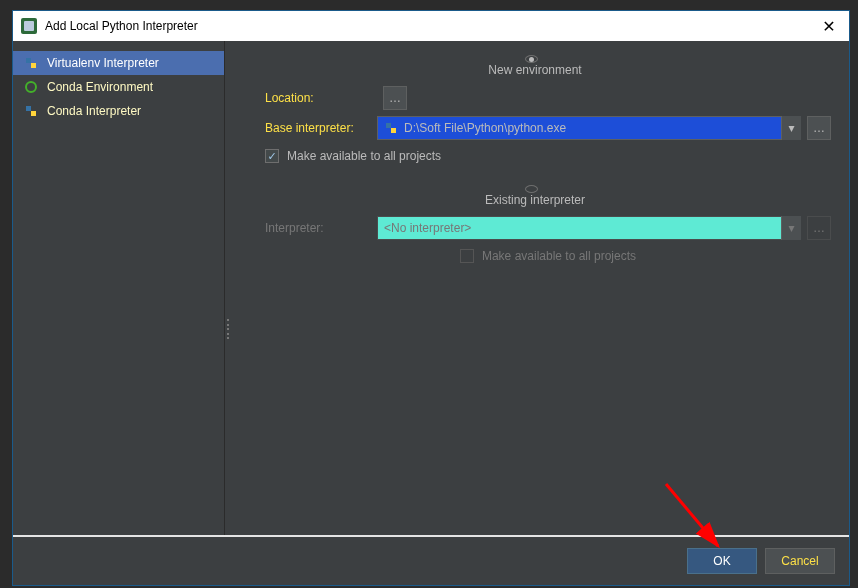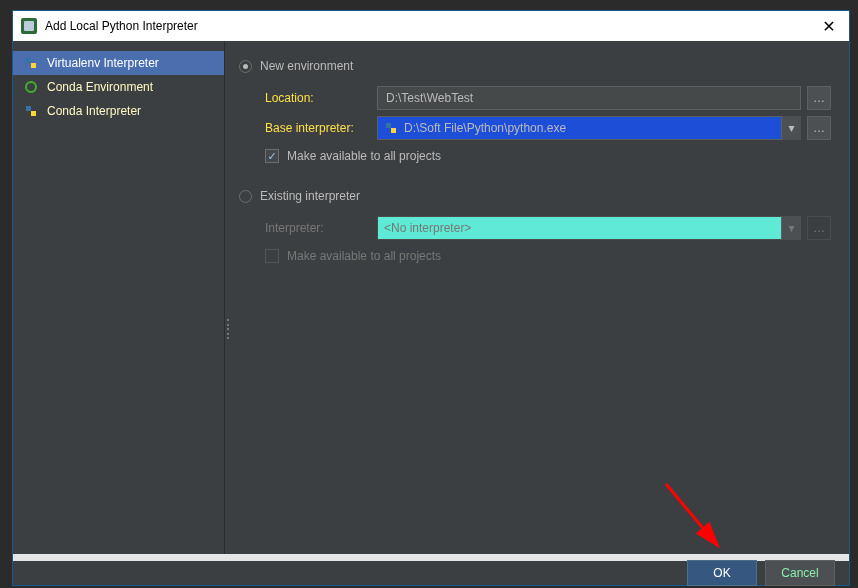--- a/index.html
+++ b/index.html
@@ -32,21 +32,21 @@
   display: flex; align-items: center; height: 24px; padding: 0 10px;
   cursor: pointer; color: #fef9c3;
 }
 .sidebar-item.selected { background: #4b6eaf; color: #ffffff; }
 .sidebar-item .si-icon { width: 16px; height: 16px; margin-right: 8px; display: flex; align-items: center; justify-content: center; }
 
 .main {
   flex: 1; padding: 14px 18px 10px 14px; position: relative;
 }
 
-.radio-row { display: flex; align-items: center; height: 22px; margin-bottom: 8px; }
+.radio-row { display: flex; align-items: center; height: 22px; margin-bottom: 8px; flex-direction: column; }
 .radio {
   width: 13px; height: 13px; border-radius: 50%; border: 1px solid #6e6e6e;
   margin-right: 8px; display: flex; align-items: center; justify-content: center;
 }
 .radio.checked::after { content: ""; width: 5px; height: 5px; border-radius: 50%; background: #bbbbbb; }
 
 .form-row { display: flex; align-items: center; height: 26px; margin: 4px 0 4px 26px; }
 .form-label { width: 112px; color: #fde047; }
 .text-input {
   flex: 1; height: 24px; background: #45494a; border: 1px solid #5e6060;
@@ -56,21 +56,21 @@
   flex: 1; height: 24px; background: #1d4ed8; border: 1px solid #5e6060;
   color: #bbbbbb; padding: 0 6px; display: flex; align-items: center;
 }
 .combo .py-icon { margin-right: 6px; display: flex; }
 .combo .combo-text { flex: 1; }
 .combo .dd-btn {
   width: 20px; height: 24px; margin: -1px -7px -1px 4px;
   background: #4c5052; border-left: 1px solid #5e6060;
   display: flex; align-items: center; justify-content: center;
 }
-.disabled, .disabled * { color: #777 !important; }
+.disabled, .disabled * { color: #777 !important; justify-content: center; }
 .text-input.disabled, .combo.disabled { background: #5eead4; border-color: #4a4c4d; }
 .browse-btn {
   width: 24px; height: 24px; margin-left: 6px;
   background: #4c5052; border: 1px solid #5e6060;
   display: flex; align-items: center; justify-content: center;
   color: #bbbbbb; cursor: pointer;
 }
 .browse-btn.disabled { background: #3c3f41; border-color: #4a4c4d; cursor: default; }
 
 .check-row { display: flex; align-items: center; height: 22px; margin: 4px 0 4px 26px; }
@@ -83,28 +83,28 @@
 
 .section-gap { height: 14px; }
 
 .drag-dots {
   position: absolute; left: 0px; top: 278px; width: 6px; height: 20px;
   display: flex; flex-direction: column; justify-content: space-between;
 }
 .drag-dots span { width: 2px; height: 2px; background: #777; margin-left: 2px; }
 
 .footer {
-  height: 31px; border-top: 7px solid #e5e5e5;
+  height: 50px; border-top: 2px solid #e5e5e5;
   display: flex; align-items: center; justify-content: flex-end;
   padding: 0 14px; gap: 8px;
 }
 .btn {
   min-width: 70px; height: 26px; padding: 0 14px;
   background: #4c5052; border: 1px solid #5e6060;
-  color: #86efac; display: flex; align-items: center; justify-content: center;
+  color: #fde047; display: flex; align-items: center; justify-content: center;
   cursor: pointer;
 }
 .btn.primary { background: #365880; border-color: #4a708b; color: #ffffff; }
 
 .arrow {
   position: absolute; left: 660px; top: 478px; pointer-events: none;
 }
 </style>
 </head>
 <body>
@@ -150,23 +150,20 @@
 
     <div class="main">
 
       <div class="radio-row">
         <span class="radio checked"></span>
         <span>New environment</span>
       </div>
 
       <div class="form-row">
         <span class="form-label">Location:</span>
-        <div class="text-input">
-          <span>D:\Test\WebTest</span>
-        </div>
         <div class="browse-btn">
           <span>…</span>
         </div>
       </div>
 
       <div class="form-row">
         <span class="form-label">Base interpreter:</span>
         <div class="combo">
           <span class="py-icon">
             <svg width="14" height="14" viewBox="0 0 14 14">

